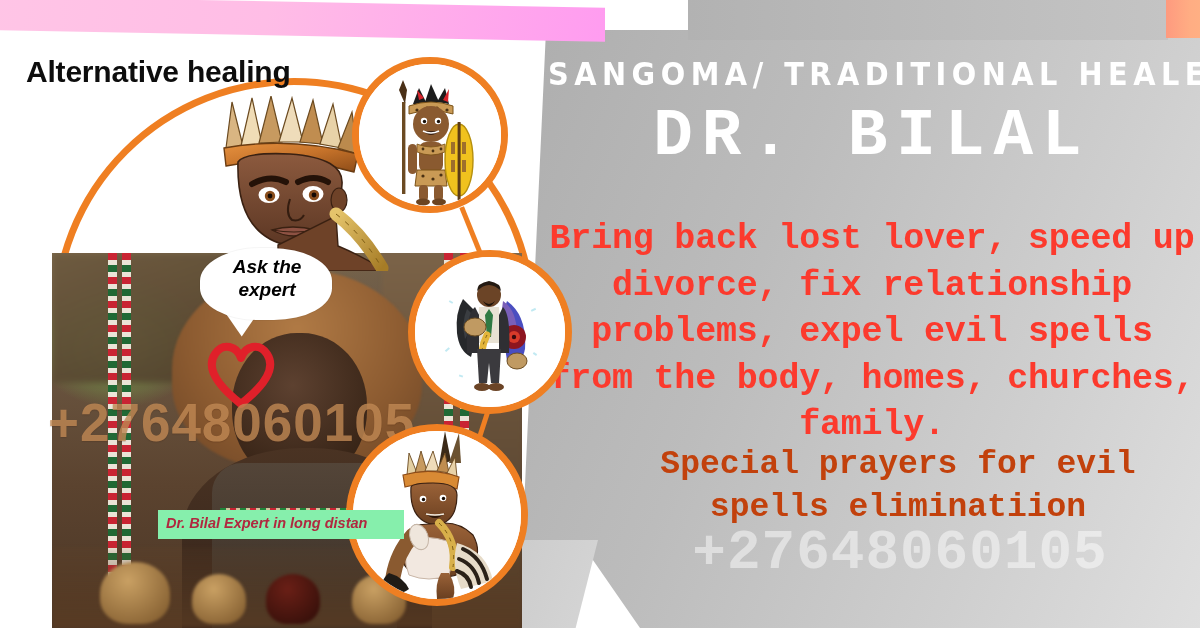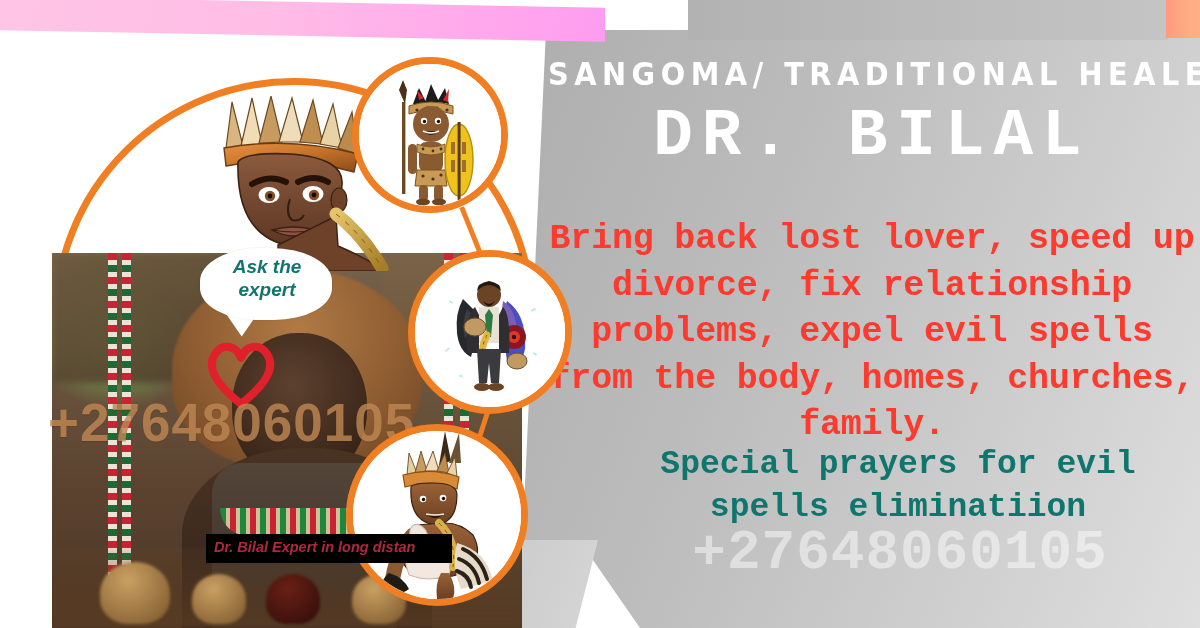--- a/index.html
+++ b/index.html
@@ -66,21 +66,21 @@
     color:#ffffff;font-weight:700;font-size:66px;letter-spacing:9px;
     line-height:1.0;
   }
   .services{
     left:546px;top:216px;width:652px;
     color:#fc3a2d;font-weight:700;font-size:35px;line-height:1.33;
     letter-spacing:-0.2px;
   }
   .prayers{
     left:600px;top:444px;width:596px;
-    color:#0f766e;font-weight:700;font-size:33px;line-height:1.3;
+    color:#c2410c;font-weight:700;font-size:33px;line-height:1.3;
   }
   .wm-right{
     left:600px;top:525px;width:600px;
     color:rgba(255,255,255,0.48);
     font-weight:700;font-size:56px;letter-spacing:1px;
     line-height:1;
   }
 
   
   .alt-heal{
@@ -165,37 +165,37 @@
     box-shadow:0 0 0 1px rgba(0,0,0,.04);
   }
   .bubble-tail{
     position:absolute;left:228px;top:312px;width:0;height:0;z-index:8;
     border-left:12px solid transparent;border-right:22px solid transparent;
     border-top:24px solid #ffffff;
     transform:rotate(-8deg);
   }
   .bubble-txt{
     position:absolute;left:206px;top:255px;width:122px;z-index:9;
-    color:#0f766e;font-style:italic;font-weight:700;font-size:19px;line-height:1.22;
+    color:#000000;font-style:italic;font-weight:700;font-size:19px;line-height:1.22;
     text-align:center;
   }
 
   .wm-photo{
     position:absolute;left:48px;top:392px;z-index:7;
     color:rgba(196,140,86,0.78);
     font-weight:700;font-size:53px;letter-spacing:1px;
     text-shadow:0 1px 1px rgba(60,30,10,.18);
   }
 
   .caption{
-    position:absolute;left:158px;top:534px;width:232px;z-index:8;
-    background:#000000;
+    position:absolute;left:158px;top:510px;width:232px;z-index:8;
+    background:#86efac;
     padding:4px 6px 6px 8px;
     color:#b0283f;font-style:italic;font-weight:700;font-size:14.5px;line-height:1.32;
-    overflow:hidden;white-space:nowrap;margin-left:48px;
+    overflow:hidden;white-space:nowrap;
   }
 
   
   .chief{position:absolute;left:186px;top:96px;width:215px;height:175px;z-index:5;}
 
   
   .badge{
     position:absolute;border-radius:50%;
     border:7px solid #ef7f22;background:#ffffff;
     overflow:hidden;z-index:7;
@@ -217,20 +217,21 @@
 
   <div class="right-panel">
     <div class="pane pane-main"></div>
     <div class="pane pane-foot"></div>
   </div>
 
   <div class="strip-pink"></div>
   <div class="strip-gray-top"></div>
   <div class="strip-orange"></div>
 
+  <div class="alt-heal">Alternative healing</div>
 
   <div class="big-arc"></div>
 
   <div class="chief">
     <svg width="215" height="175" viewBox="0 0 215 175" xmlns="http://www.w3.org/2000/svg">
       <defs>
         <linearGradient id="skinG" x1="0" y1="0" x2="0" y2="1">
           <stop offset="0" stop-color="#8c5a3e"></stop>
             <stop offset="1" stop-color="#5c3724"></stop>
         </linearGradient>

